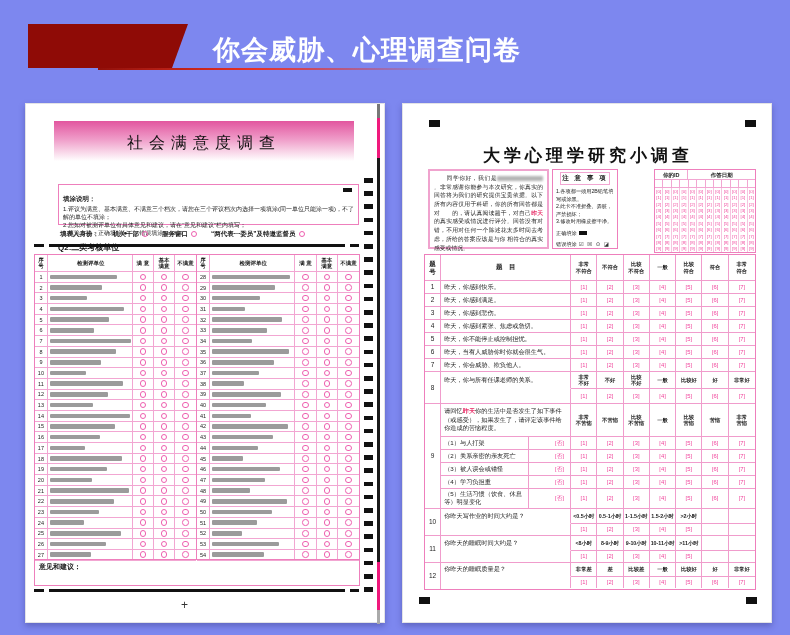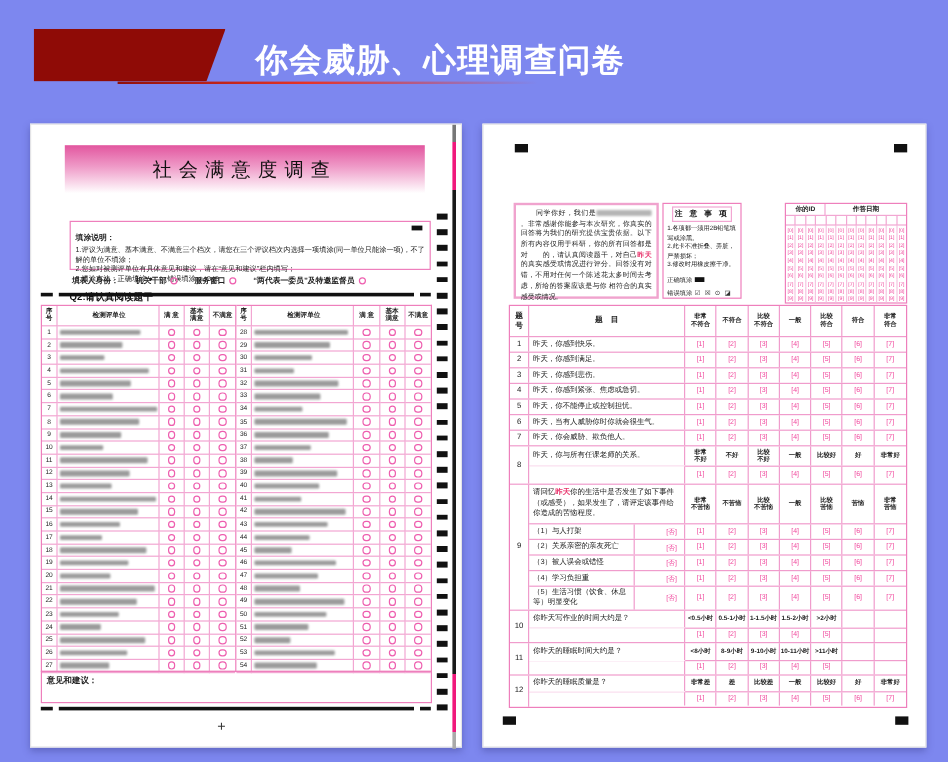--- a/index.html
+++ b/index.html
@@ -151,21 +151,21 @@
         <div class="instr-line">3.填涂方法：正确填涂 ●　　错误填涂 ⊙ ⊘ ⊖</div>
       </div>
   </div>
 
   <div class="ident-row" id="identRow">
       <span>填表人身份：</span>
       <span style="margin-left:10px;font-weight:bold;">机关干部<span class="ring"></span></span>
       <span style="margin-left:10px;font-weight:bold;">服务窗口<span class="ring"></span></span>
       <span style="margin-left:10px;font-weight:bold;">“两代表一委员”及特邀监督员<span class="ring"></span></span>
     </div>
-  <div class="sect-title">Q2:请认真阅读题干</div>
+  <div class="sect-title">Q2:二类考核单位</div>
 
   <div class="l-table" id="leftTable">
       <div class="l-half">
       <div class="lt-row hd">
         <div class="lt-cell c-no">序<br>号</div>
         <div class="lt-cell c-unit" style="justify-content:center">检测评单位</div>
         <div class="lt-cell c-opt">满 意</div>
         <div class="lt-cell c-opt">基本<br>满意</div>
         <div class="lt-cell c-opt">不满意</div>
       </div>
@@ -1035,20 +1035,21 @@
       <div class="tmark" style="top:409.2px"></div>
     </div>
 </div>
 
 <div class="page" id="rightPage">
   <div class="sq" style="left:26px;top:16px;"></div>
   <div class="sq" style="left:342px;top:16px;"></div>
   <div class="sq" style="left:16px;top:493px;"></div>
   <div class="sq" style="left:343px;top:493px;"></div>
 
+  <div class="r-title">大学心理学研究小调查</div>
 
   <div class="intro-box" id="introBox"><span>　　同学你好，我们是</span><span class="redact"></span><span>。非常感谢你能参与本次研究，你真实的回答将为我们的研究提供宝贵依据。以下所有内容仅用于科研，你的所有回答都是对　　的，请认真阅读题干，对自己</span><span class="hl-red">昨天</span><span>的真实感受或情况进行评分。回答没有对错，不用对任何一个陈述花太多时间去考虑，所给的答案应该是与你 相符合的真实感受或情况。</span></div>
 
   <div class="notice-box">
     <div class="notice-title">注 意 事 项</div>
     <div id="noticeLines">
         <div class="notice-line">1.各项都一须用2B铅笔填写或涂黑。</div>
         <div class="notice-line">2.此卡不准折叠、弄脏，严禁损坏；</div>
         <div class="notice-line">3.修改时用橡皮擦干净。</div>
       </div>

